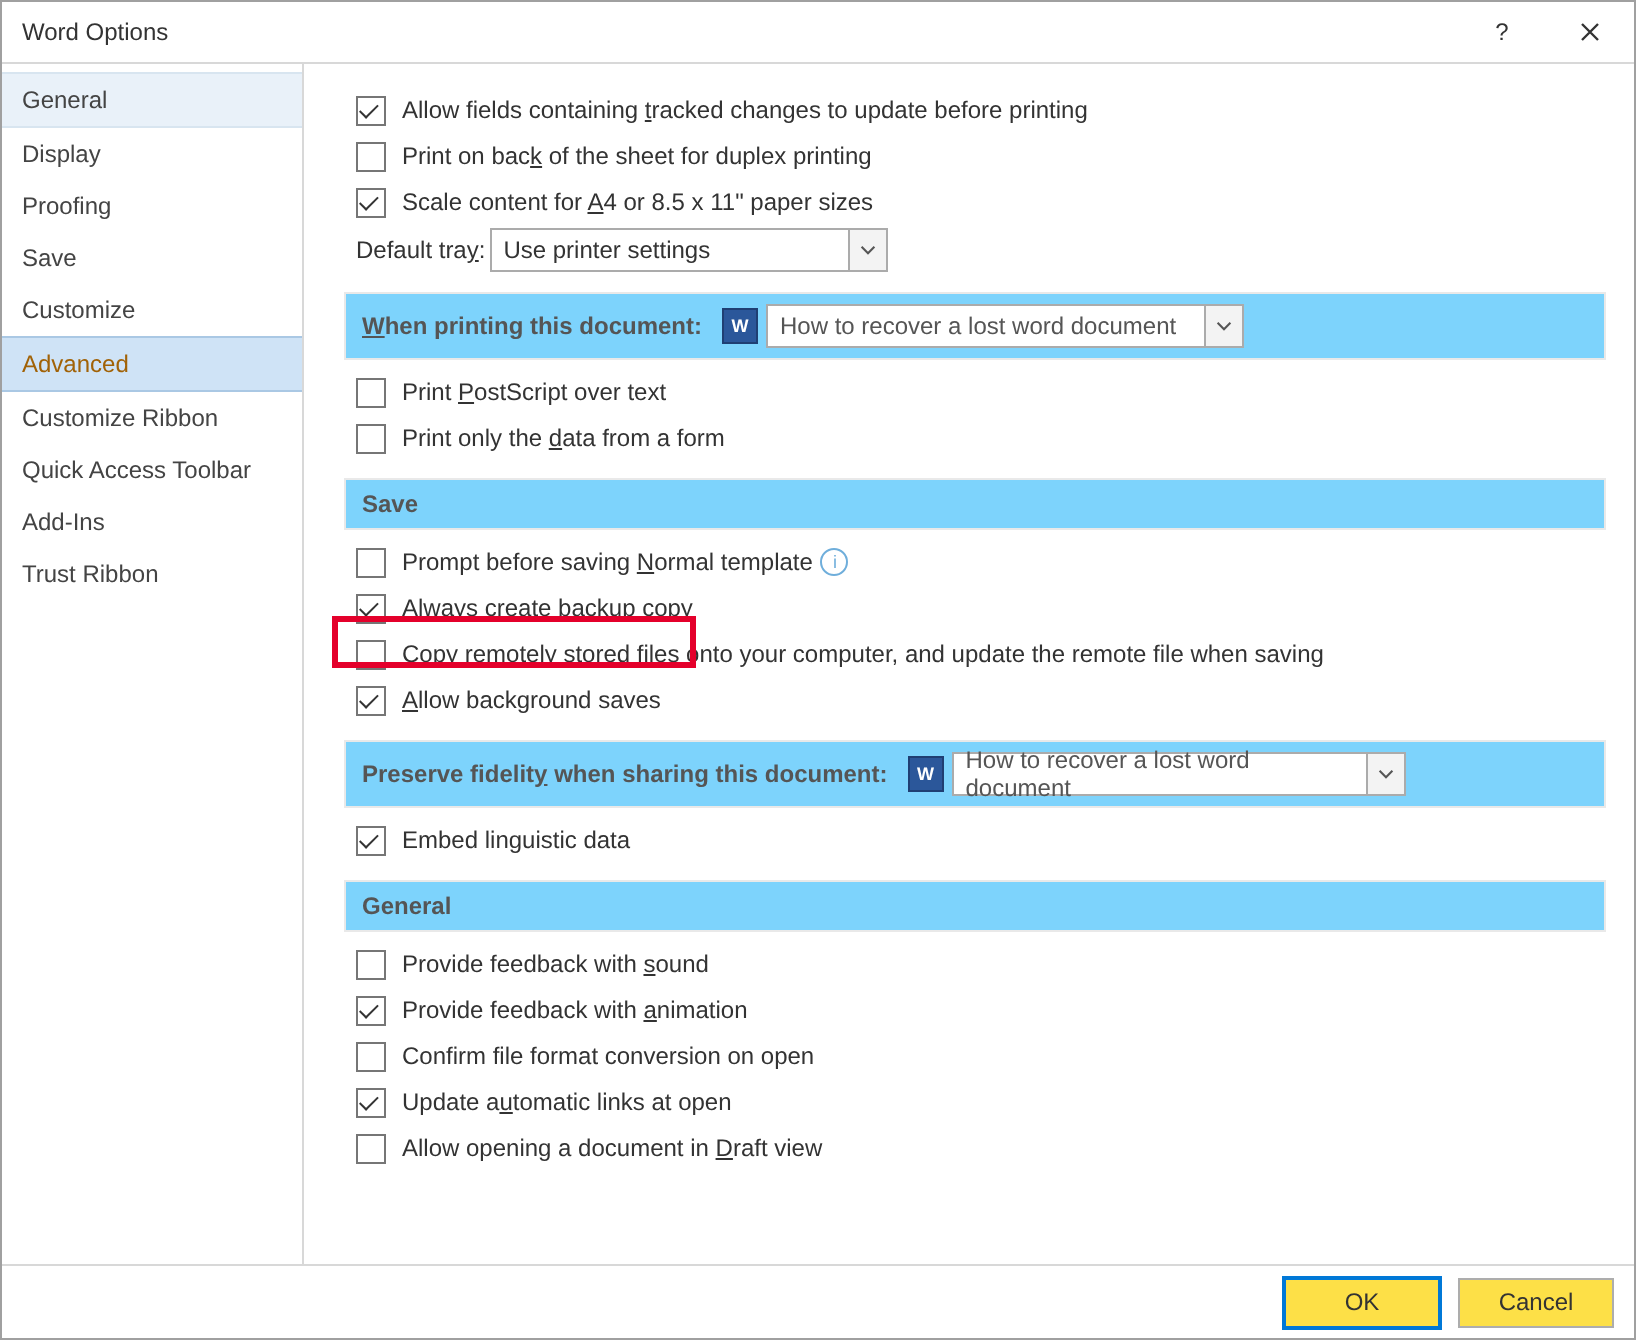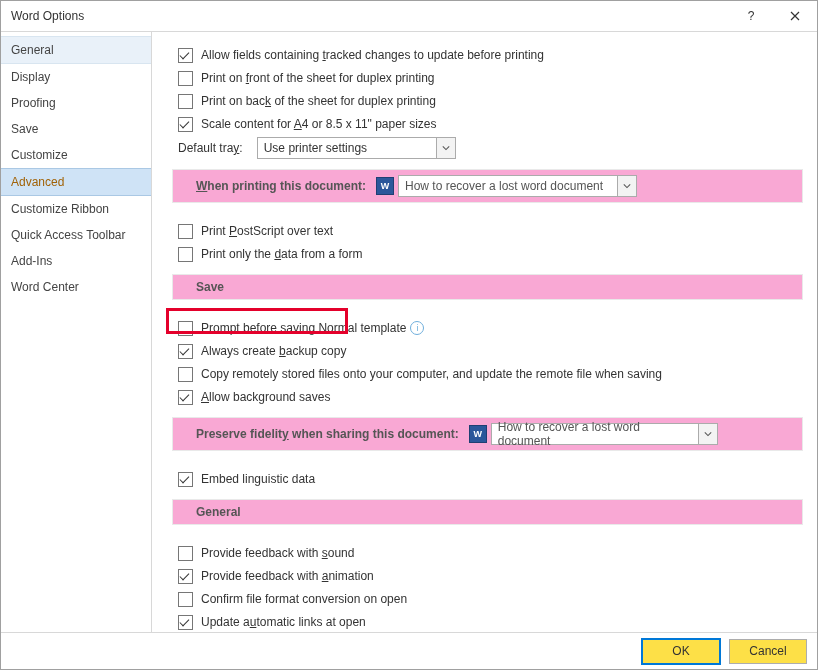--- a/index.html
+++ b/index.html
@@ -13,25 +13,25 @@
   .side-item.selected{background:#cfe3f6;border-top:1px solid #aac8e4;border-bottom:1px solid #aac8e4;color:#a16207}
   .side-item.top{background:#e9f1f9;border-top:1px solid #d8e5f0;border-bottom:1px solid #d8e5f0}
   .content-wrap{flex:1;position:relative;overflow:hidden}
   .content{position:absolute;inset:0;overflow-y:scroll;padding:10px 14px 10px 20px}
   .row{display:flex;align-items:center;margin:3px 0;min-height:20px}
   .chk{width:13px;height:13px;border:1px solid #767676;margin-right:8px;display:flex;align-items:center;justify-content:center;background:#fff;flex-shrink:0}
   .chk.checked::after{content:"";width:8px;height:4px;border-left:1.5px solid #333;border-bottom:1.5px solid #333;transform:rotate(-45deg) translate(0,-1.5px)}
   .label{white-space:pre}
   .u{text-decoration:underline}
   .indent{margin-left:6px}
-  .select{display:inline-flex;align-items:center;border:1px solid #ababab;height:20px;background:#fff;margin-left:14px}
+  .select{display:inline-flex;align-items:center;border:1px solid #ababab;height:20px;background:#fff;margin-left:2px}
   .select .selval{padding:0 6px}
   .select .arrow{width:18px;height:100%;border-left:1px solid #ababab;display:flex;align-items:center;justify-content:center;background:#f3f3f3}
   .arrow svg{width:8px;height:8px}
-  .section{background:#f9a8d4;border:1px solid #e9e9e9;padding:5px 23px;margin:10px 0 18px 0;font-weight:600;color:#555;display:flex;align-items:center}
+  .section{background:#7dd3fc;border:1px solid #e9e9e9;padding:5px 8px;margin:10px 0 6px 0;font-weight:600;color:#555;display:flex;align-items:center}
   .section .sel-inline{font-weight:400;margin-left:10px;display:flex;align-items:center}
   .wicon{width:16px;height:16px;background:#2b579a;border:1px solid #1f3f73;display:inline-flex;align-items:center;justify-content:center;color:#fff;font-size:9px;font-weight:bold;margin-right:4px}
   .info-icon{display:inline-flex;width:12px;height:12px;border:1px solid #6faedb;border-radius:50%;color:#6faedb;align-items:center;justify-content:center;font-size:9px;margin-left:4px}
   .highlight{position:absolute;border:3px solid #e4002b;pointer-events:none}
   .footer{height:36px;border-top:1px solid #d8d8d8;display:flex;align-items:center;justify-content:flex-end;padding:0 10px;gap:8px}
   .btn-f{min-width:76px;height:23px;border:1px solid #adadad;background:#fde047;display:flex;align-items:center;justify-content:center}
   .btn-f.primary{border:2px solid #0078d7}
   
   .content::-webkit-scrollbar{width:17px;background:#f0f0f0}
   .content::-webkit-scrollbar-thumb{background:#c2c2c2;border:1px solid #a9a9a9}
@@ -57,33 +57,29 @@
     <div class="sidebar">
       <div class="side-item top"><span>General</span></div>
       <div class="side-item"><span>Display</span></div>
       <div class="side-item"><span>Proofing</span></div>
       <div class="side-item"><span>Save</span></div>
       <div class="side-item"><span>Customize</span></div>
       <div class="side-item selected"><span>Advanced</span></div>
       <div class="side-item"><span>Customize Ribbon</span></div>
       <div class="side-item"><span>Quick Access Toolbar</span></div>
       <div class="side-item"><span>Add-Ins</span></div>
-      <div class="side-item"><span>Word Center</span></div>
+      <div class="side-item"><span>Trust Ribbon</span></div>
     </div>
 
     <div class="content-wrap">
       <div class="content">
 
         <div class="row indent">
           <span class="chk checked"></span>
           <span class="label">Allow fields containing <span class="u">t</span>racked changes to update before printing</span>
-        </div>
-        <div class="row indent">
-          <span class="chk"></span>
-          <span class="label">Print on <span class="u">f</span>ront of the sheet for duplex printing</span>
         </div>
         <div class="row indent">
           <span class="chk"></span>
           <span class="label">Print on bac<span class="u">k</span> of the sheet for duplex printing</span>
         </div>
         <div class="row indent">
           <span class="chk checked"></span>
           <span class="label">Scale content for <span class="u">A</span>4 or 8.5 x 11" paper sizes</span>
         </div>
         <div class="row indent">

